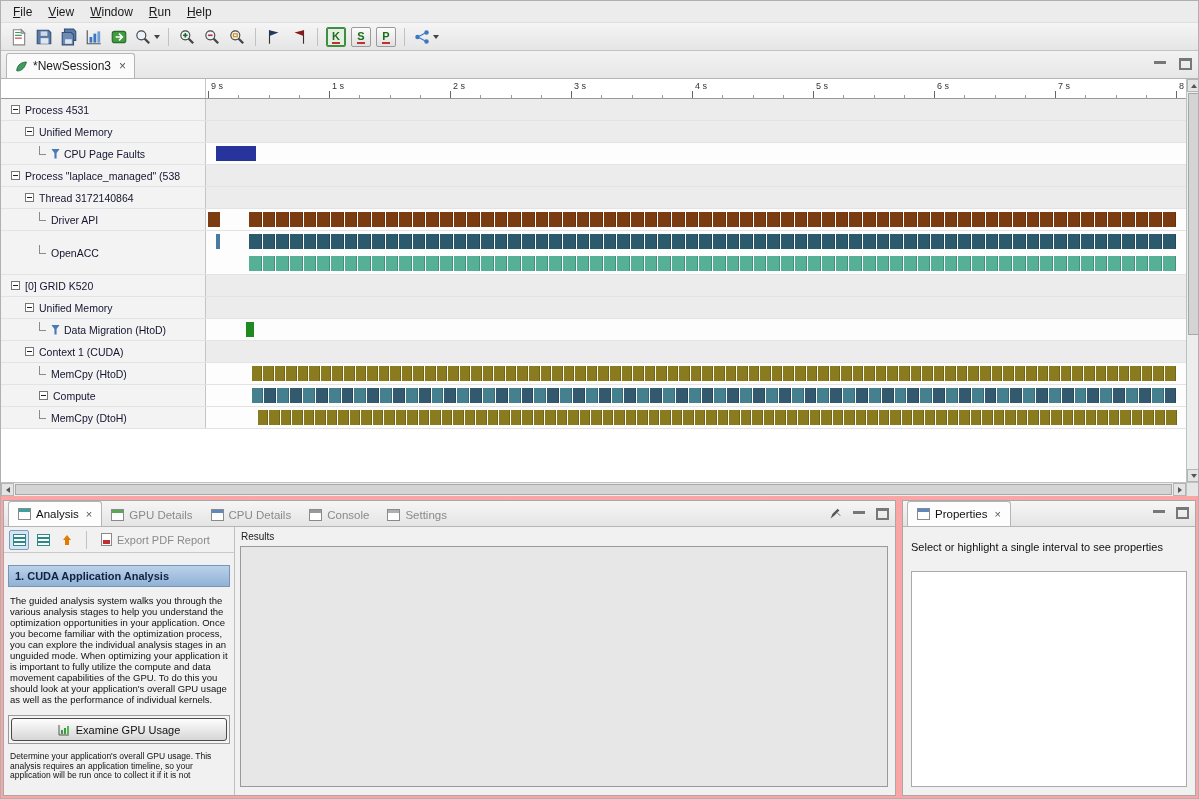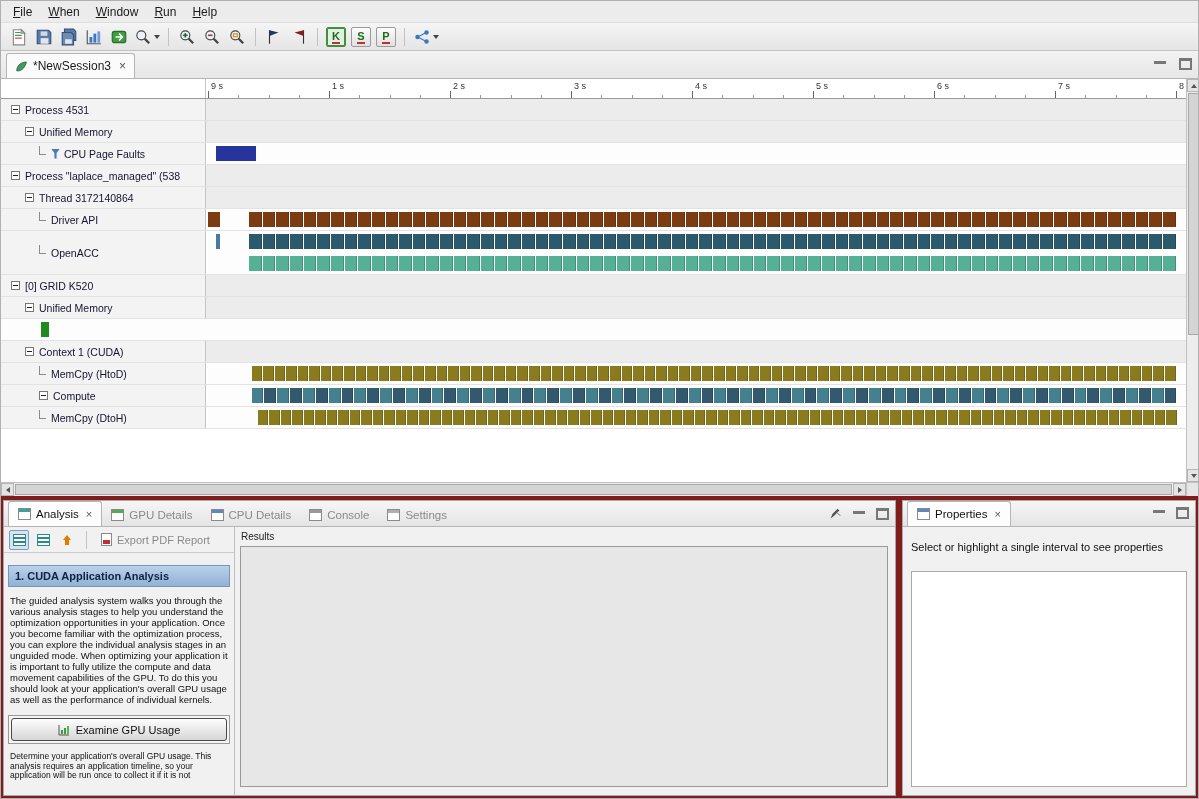--- a/index.html
+++ b/index.html
@@ -62,21 +62,21 @@
 .sb-btn {position:absolute;width:13px;height:13px;background:#e4e4e4;border:1px solid #b5b5b5;display:flex;align-items:center;justify-content:center;}
 .ar-up {width:0;height:0;border-left:3px solid transparent;border-right:3px solid transparent;border-bottom:4px solid #555;}
 .ar-dn {width:0;height:0;border-left:3px solid transparent;border-right:3px solid transparent;border-top:4px solid #555;}
 .ar-lf {width:0;height:0;border-top:3px solid transparent;border-bottom:3px solid transparent;border-right:4px solid #555;}
 .ar-rt {width:0;height:0;border-top:3px solid transparent;border-bottom:3px solid transparent;border-left:4px solid #555;}
 .vthumb {position:absolute;left:1px;right:1px;top:14px;height:60%;background:#d4d4d4;border:1px solid #a8a8a8;}
 .hthumb {position:absolute;top:1px;bottom:1px;left:14px;right:14px;background:#d4d4d4;border:1px solid #a8a8a8;}
 .corner {position:absolute;right:0;bottom:0;width:14px;height:14px;background:#e6e6e6;border-left:1px solid #c0c0c0;border-top:1px solid #c0c0c0;}
 
 
-.bottom {position:absolute;top:495px;left:0;right:0;bottom:0;background:#7f1d1d;}
+.bottom {position:absolute;top:495px;left:0;right:0;bottom:0;background:#fca5a5;}
 .panel {position:absolute;background:#f1f1f1;border:1px solid #a8a8a8;overflow:hidden;}
 .panel-left {left:2px;top:4px;width:893px;bottom:2px;}
 .panel-right {left:901px;right:2px;top:4px;bottom:2px;}
 .ptabs {height:26px;background:linear-gradient(#f6f6f6,#e4e4e4);border-bottom:1px solid #b5b5b5;display:flex;align-items:flex-end;position:relative;}
 .ptab {display:flex;align-items:center;gap:5px;height:22px;padding:0 9px;font-size:11.5px;color:#8a8a8a;}
 .ptab.active {background:#fdfdfd;border:1px solid #b5b5b5;border-bottom:none;border-radius:3px 3px 0 0;color:#111;margin-left:4px;height:25px;}
 .tab-ico {width:13px;height:12px;border:1px solid #8a8a8a;background:#fff;position:relative;flex:none;}
 .tab-ico::before {content:"";position:absolute;left:0;right:0;top:0;height:3px;background:var(--c,#999);}
 .ptab-close {font-size:11px;color:#555;margin-left:2px;}
 .pwinbtns {position:absolute;right:6px;top:6px;display:flex;gap:10px;align-items:center;}
@@ -107,21 +107,21 @@
 .props-hint {font-size:11px;color:#111;margin:14px 8px 0 8px;}
 .props-box {position:absolute;left:8px;right:8px;top:44px;bottom:8px;background:#fff;border:1px solid #aaa;}
 </style>
 </head>
 <body>
 
 <div class="app">
 
   <div class="menubar">
     <span class="menu-item">File</span>
-    <span class="menu-item">When</span>
+    <span class="menu-item">View</span>
     <span class="menu-item">Window</span>
     <span class="menu-item">Run</span>
     <span class="menu-item">Help</span>
   </div>
 
   <div class="toolbar">
     <div class="tbtn">
       <svg width="18" height="18" viewBox="0 0 16 16">
           <path d="M3 1.5h7l3 3V15H3z" fill="#fff" stroke="#888"></path>
           <path d="M10 1.5l3 3h-3z" fill="#d7e2ee" stroke="#888"></path>
@@ -577,20 +577,26 @@
           </div>
           <div class="t-row">
             <div class="t-label">
               <div class="indent" style="width: 24px;"></div>
               <div class="minusbox"></div>
               <span>Unified Memory</span>
             </div>
             <div class="t-track group"></div>
           </div>
           <div class="t-row">
+            <div class="t-label">
+              <div class="indent" style="width: 38px;"></div>
+              <div class="connector"></div>
+              <div class="funnel"></div>
+              <span>Data Migration (HtoD)</span>
+            </div>
             <div class="t-track">
               <div class="lane">
                 <div class="bar" style="left: 39.51px; width: 8.47px; background: rgb(31, 138, 31);"></div>
               </div>
             </div>
           </div>
           <div class="t-row">
             <div class="t-label">
               <div class="indent" style="width: 24px;"></div>
               <div class="minusbox"></div>

